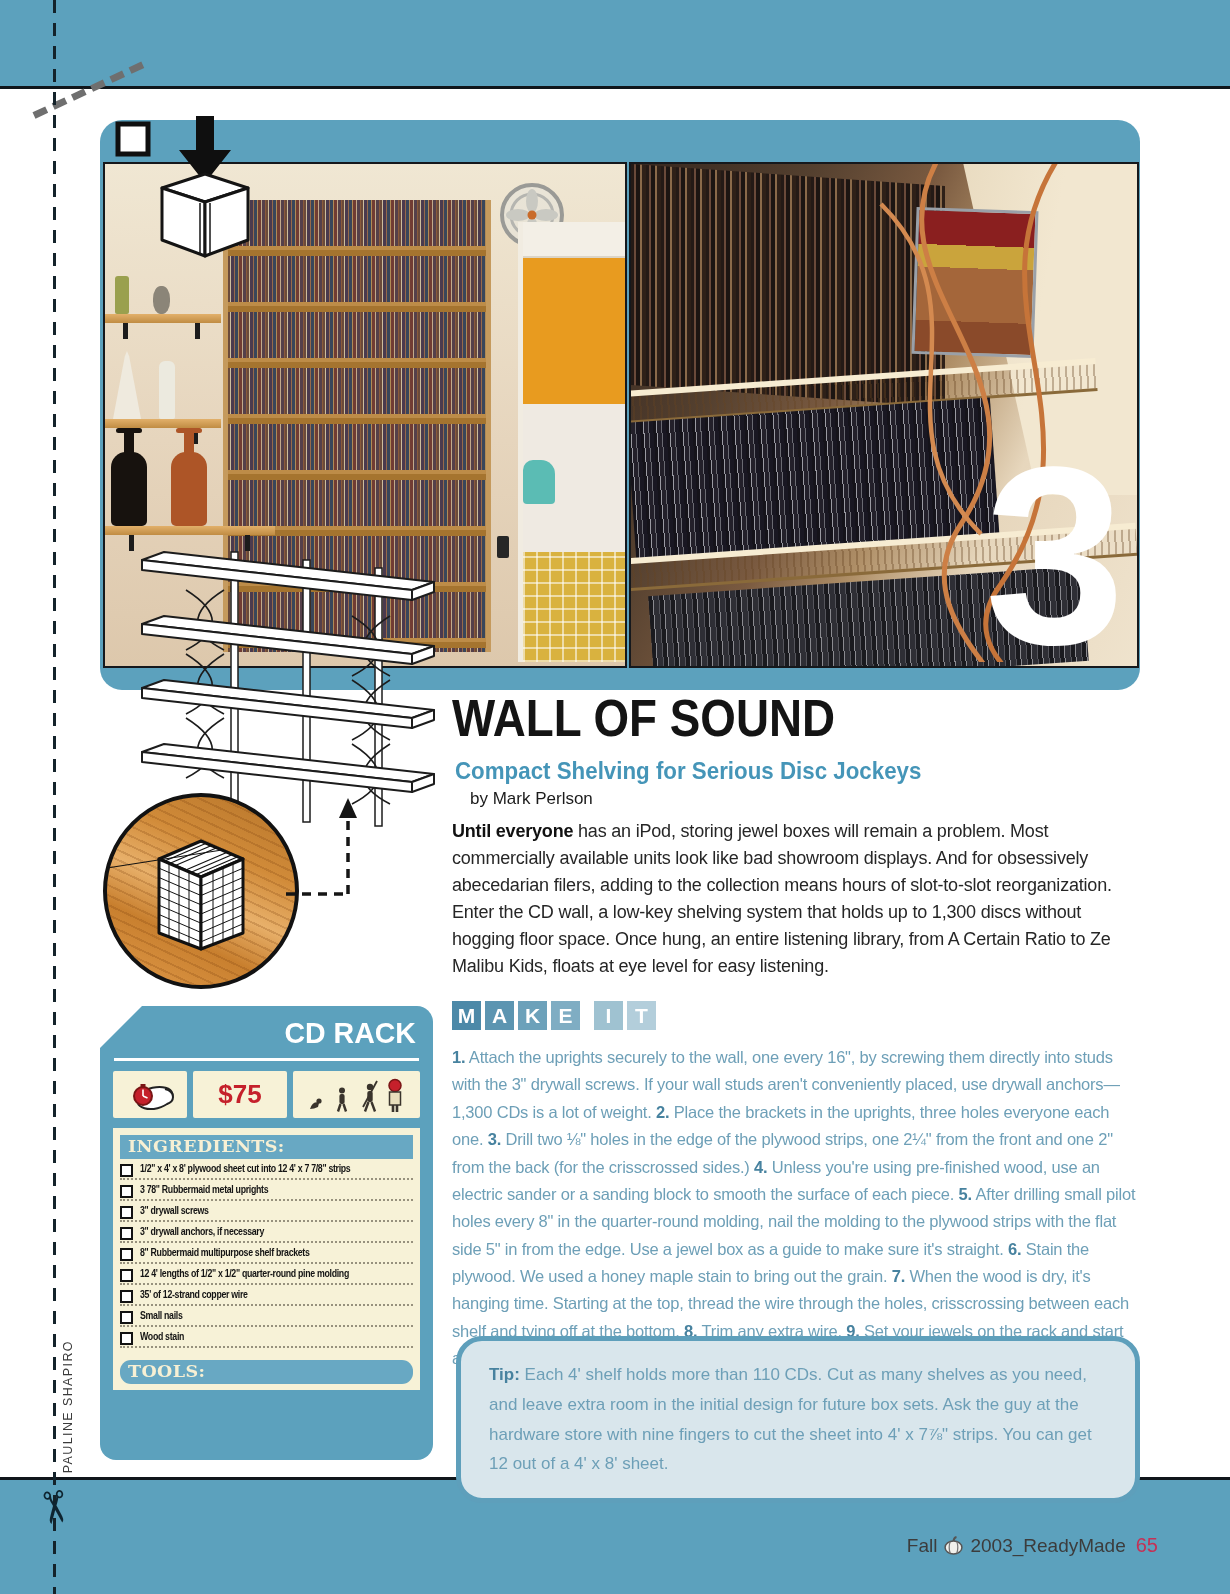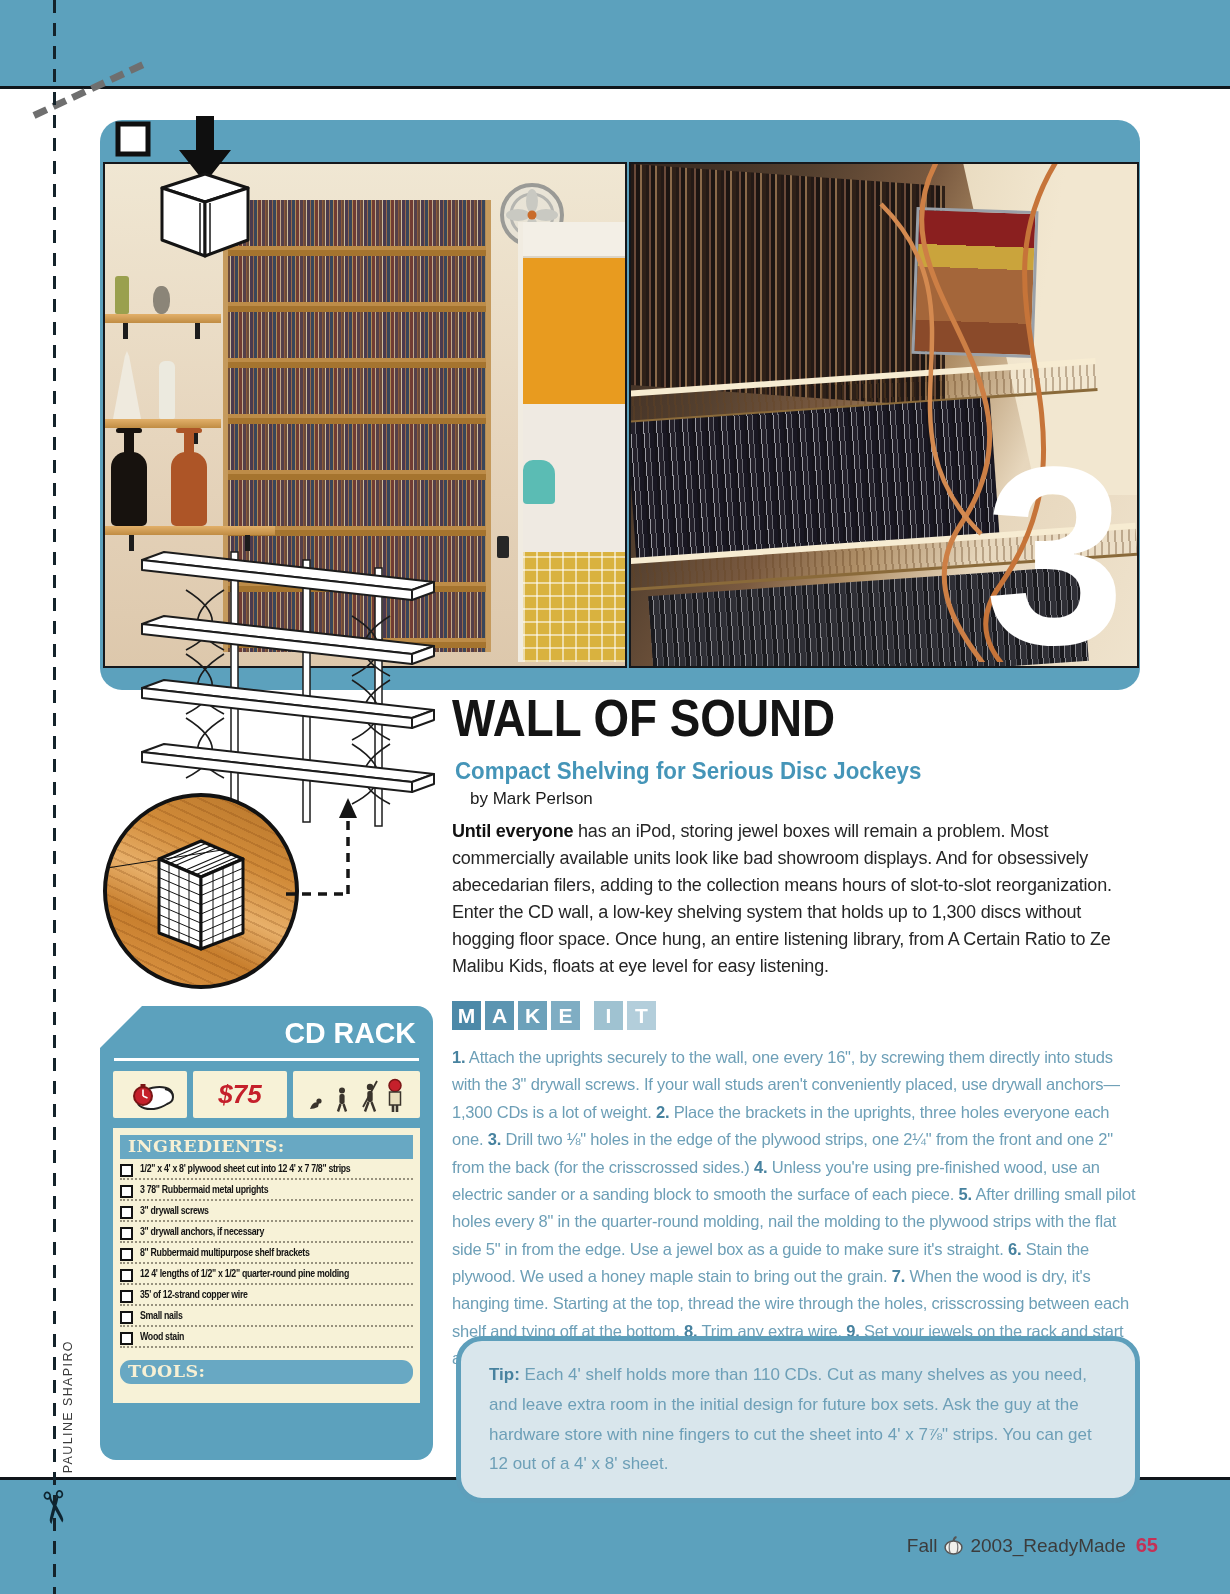--- a/index.html
+++ b/index.html
@@ -97,24 +97,24 @@
          color:#262626;letter-spacing:-.2px;}
   .intro b{color:#111;}
 
   
   .spec-card{position:absolute;left:100px;top:1006px;width:333px;height:454px;background:#5ca1bd;border-radius:16px;z-index:3;}
   .notch{position:absolute;top:-2px;left:-2px;width:46px;height:46px;background:linear-gradient(135deg,#ffffff 49%,rgba(0,0,0,0) 51%);}
   .spec-title{text-align:right;padding:10px 18px 0;font-size:30px;font-weight:bold;color:#ffffff;
               transform:scaleX(.95);transform-origin:right top;letter-spacing:0;}
   .spec-rule{height:3px;background:#ffffff;margin:8px 14px 10px;}
   .spec-boxes{display:flex;gap:6px;margin:0 13px;height:47px;}
-  .sbox{background:#f7f2d7;border-radius:2px;display:flex;align-items:center;justify-content:center;font-style:italic;}
+  .sbox{background:#f7f2d7;border-radius:2px;display:flex;align-items:center;justify-content:center;}
   .sbox.time{width:74px;}  .sbox.price{flex:1;}  .sbox.skill{width:127px;}
   .price-val{font-size:26px;font-weight:bold;color:#c5202b;}
-  .spec-panel{margin:10px 13px 0;background:#f7f2d7;padding:7px 7px 19px;}
+  .spec-panel{margin:10px 13px 0;background:#f7f2d7;padding:7px 7px 6px;}
   .panel-head{background:#68a8c3;color:#f7f0d4;font-family:"DejaVu Serif",serif;font-weight:bold;
               font-size:17.5px;padding:1px 8px 3px;letter-spacing:.4px;}
   .panel-head.tools{margin-top:12px;border-radius:11px;}
   .item{display:flex;gap:7px;align-items:flex-start;border-bottom:2px dotted #97917d;padding:2px 0 1px;}
   .cb{flex:0 0 auto;width:9px;height:9px;border:2.5px solid #121212;background:#fff;margin-top:3px;}
   .itxt{display:inline-block;font-size:11px;font-weight:bold;color:#141414;letter-spacing:-.4px;line-height:1.3;
         white-space:nowrap;transform:scaleX(.8);transform-origin:0 50%;}
 
   
   .makeit{position:absolute;left:452px;top:1001px;display:flex;gap:4px;z-index:2;}
@@ -127,21 +127,21 @@
   .steps b{color:#47829f;}
 
   
   .tipbox{position:absolute;left:456px;top:1336px;width:684px;box-sizing:border-box;border:5px solid #5e9fbb;
           border-radius:26px;background:#d9e6ec;padding:19px 28px;font-size:17px;line-height:1.75;color:#6d9fb7;}
   .tipbox b{color:#47829f;}
 
   
   .footer{position:absolute;right:72px;top:54px;display:flex;align-items:center;gap:6px;
           font-size:19px;color:#3c3c3c;}
-  .pgnum{font-weight:bold;color:#c43156;font-size:20px;margin-left:4px;}
+  .pgnum{font-weight:normal;color:#c43156;font-size:20px;margin-left:4px;}
 </style>
 </head>
 <body>
 
 <div class="page">
 
   <div class="band-top"></div>
 
   <div class="band-bottom">
     <div class="footer">

